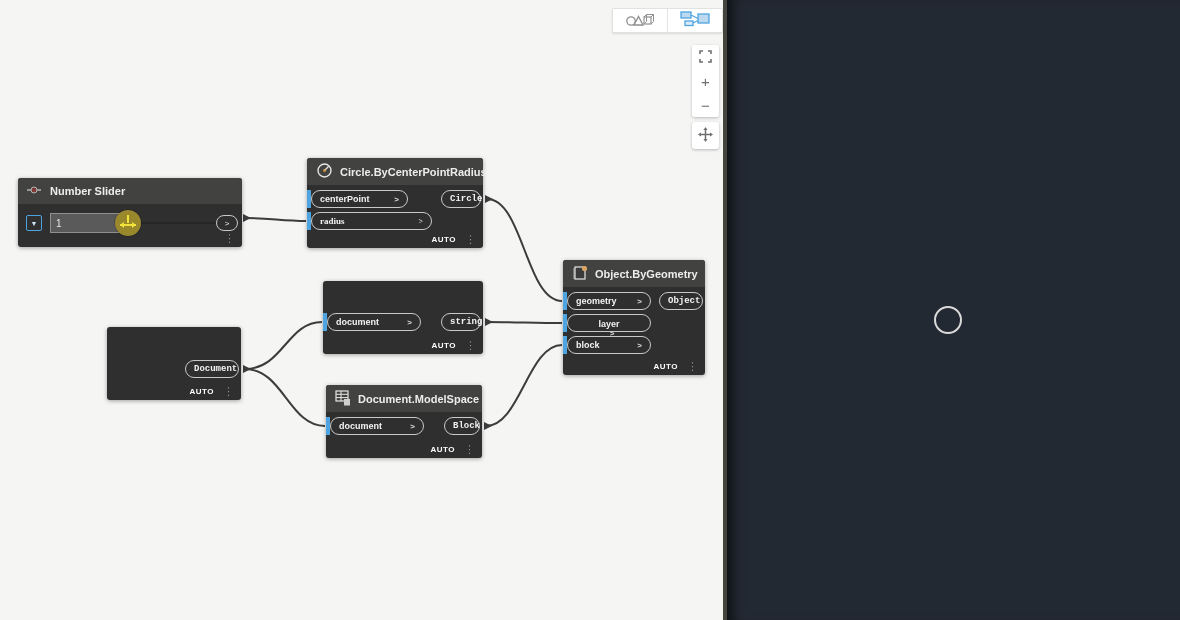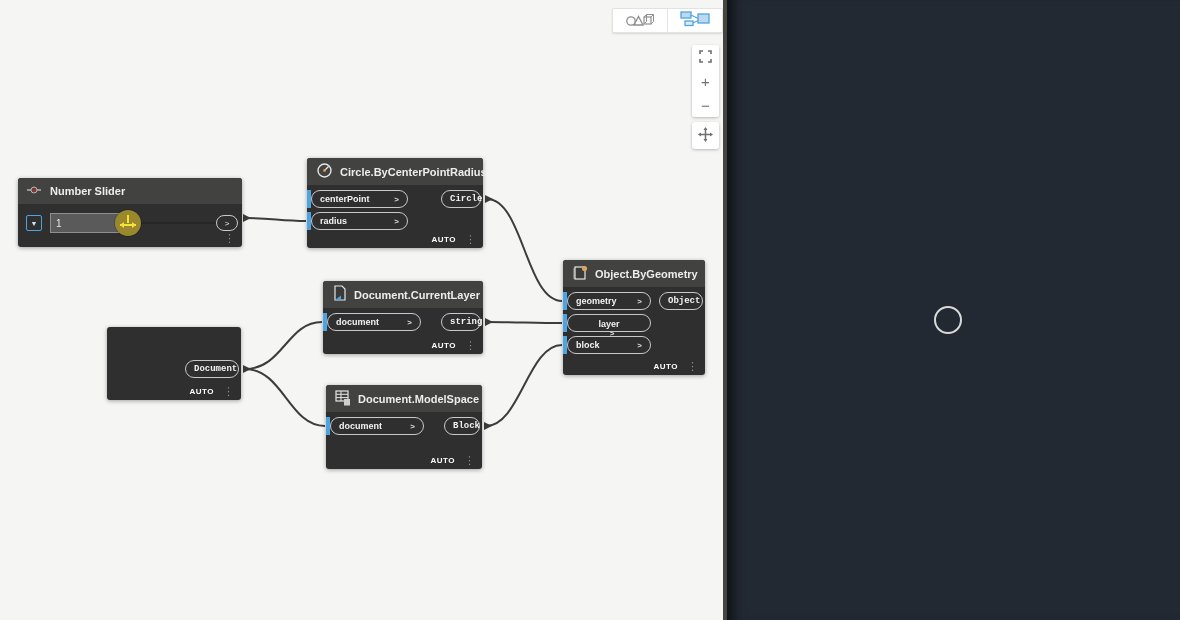--- a/index.html
+++ b/index.html
@@ -124,43 +124,34 @@
             </svg>
         </span>
         <span>Circle.ByCenterPointRadius</span>
       </div>
       <div class="in-bar" style="top:32px;"></div>
       <div class="pill" style="left:4px; top:32px; width:97px;">
         <span>centerPoint</span>
         <span class="chev">&gt;</span>
       </div>
       <div class="in-bar" style="top:54px;"></div>
-      <div class="pill" style="left:4px; top:54px; width:97px;">
+      <div class="pill" style="left:4px; top:54px; width:121px;font-family:Liberation Serif, serif;">
         <span>radius</span>
         <span class="chev">&gt;</span>
       </div>
       <div class="pill out-pill" style="right:2px; top:32px; width:40px;">
         <span>Circle</span>
       </div>
       <div class="nfooter">
         <span class="auto">AUTO</span>
         <span class="dots">⋮</span>
       </div>
     </div>
 
     <div class="node" style="left:323px; top:281px; width:160px; height:73px;">
-      <div class="nheader">
-        <span>
-          <svg width="15" height="17" viewBox="0 0 15 17">
-              <path d="M3 1 h7 l3 3 v11 h-10 z" fill="#3a3a3a" stroke="#e6e6e6" stroke-width="1.2"></path>
-              <path d="M3 15 l6 -4.5 v4.5 z" fill="#4da4e0"></path>
-            </svg>
-        </span>
-        <span>Document.CurrentLayer</span>
-      </div>
       <div class="in-bar" style="top:32px;"></div>
       <div class="pill" style="left:4px; top:32px; width:94px;">
         <span>document</span>
         <span class="chev">&gt;</span>
       </div>
       <div class="pill out-pill" style="right:2px; top:32px; width:40px;">
         <span>string</span>
       </div>
       <div class="nfooter">
         <span class="auto">AUTO</span>
@@ -171,21 +162,21 @@
     <div class="node" style="left:107px; top:327px; width:134px; height:73px;">
       <div class="pill out-pill" style="right:2px; top:33px; width:54px;">
         <span>Document</span>
       </div>
       <div class="nfooter">
         <span class="auto">AUTO</span>
         <span class="dots">⋮</span>
       </div>
     </div>
 
-    <div class="node" style="left:326px; top:385px; width:156px; height:84px;">
+    <div class="node" style="left:326px; top:385px; width:156px; height:73px;">
       <div class="nheader">
         <span>
           <svg width="16" height="16" viewBox="0 0 16 16">
               <rect x="1" y="1" width="12" height="10" fill="none" stroke="#e6e6e6" stroke-width="1.2"></rect>
               <line x1="1" y1="4.3" x2="13" y2="4.3" stroke="#e6e6e6"></line>
               <line x1="1" y1="7.6" x2="13" y2="7.6" stroke="#e6e6e6"></line>
               <line x1="6" y1="1" x2="6" y2="11" stroke="#e6e6e6"></line>
               <rect x="9" y="9" width="6" height="6.5" fill="#cfcfcf"></rect>
             </svg>
         </span>

